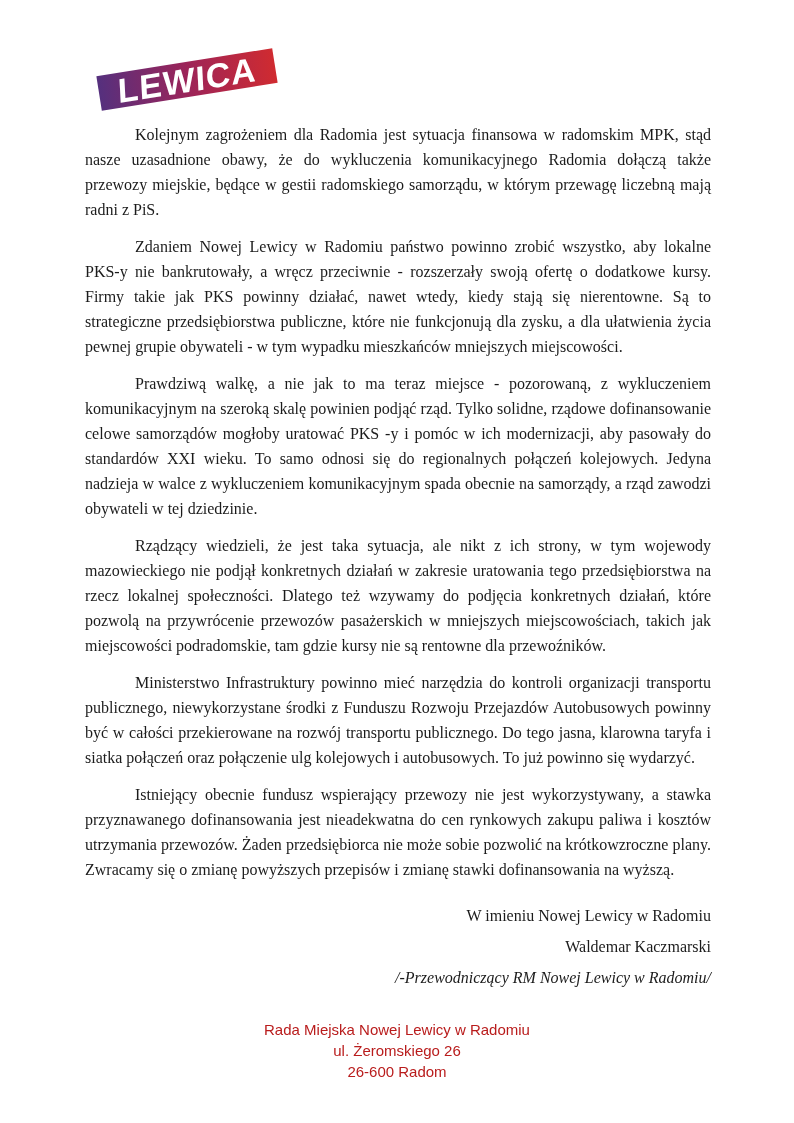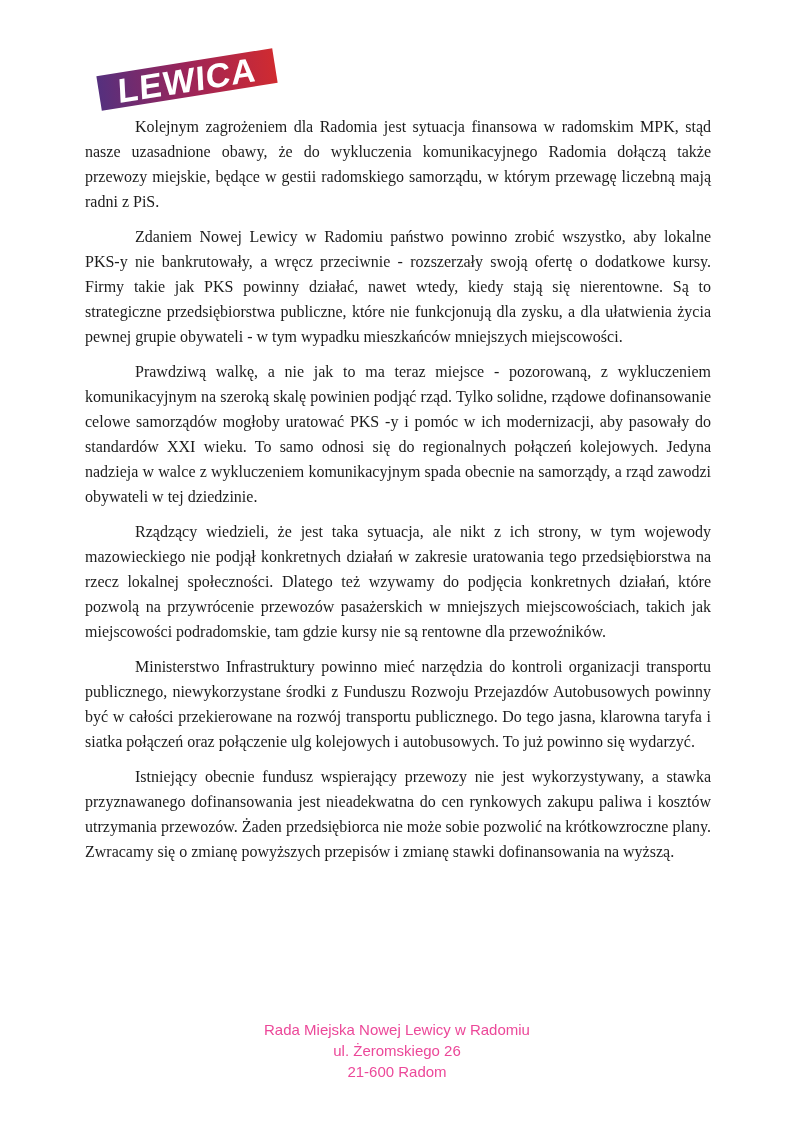--- a/index.html
+++ b/index.html
@@ -45,21 +45,21 @@
     white-space: nowrap;
   }
   
   .content {
     position: absolute;
     left: 85px;
     top: 110px;
     width: 626px;
   }
   .content p.body-par {
-    margin: 4px 0 10px 0;
+    margin: 12px 0 10px 0;
     font-size: 16px;
     line-height: 25px;
     text-align: justify;
     text-indent: 50px;
   }
   
   .signature {
     margin-top: 18px;
     text-align: right;
   }
@@ -73,21 +73,21 @@
     font-style: italic;
   }
   
   .footer {
     position: absolute;
     left: 0;
     top: 1019px;
     width: 794px;
     text-align: center;
     font-family: "Liberation Sans", sans-serif;
-    color: #ec4899;
+    color: #b91c1c;
   }
   .footer p {
     margin: 0;
     font-size: 15px;
     line-height: 21px;
   }
 </style>
 </head>
 <body>
 
@@ -98,21 +98,26 @@
   </div>
 
   <div class="content">
     <p class="body-par">Kolejnym zagrożeniem dla Radomia jest sytuacja finansowa w radomskim MPK, stąd nasze uzasadnione obawy, że do wykluczenia komunikacyjnego Radomia dołączą także przewozy miejskie, będące w gestii radomskiego samorządu, w którym przewagę liczebną mają radni z PiS.</p>
     <p class="body-par">Zdaniem Nowej Lewicy w Radomiu państwo powinno zrobić wszystko, aby lokalne PKS-y nie bankrutowały, a wręcz przeciwnie - rozszerzały swoją ofertę o dodatkowe kursy. Firmy takie jak PKS powinny działać, nawet wtedy, kiedy stają się nierentowne. Są to strategiczne przedsiębiorstwa publiczne, które nie funkcjonują dla zysku, a dla ułatwienia życia pewnej grupie obywateli - w tym wypadku mieszkańców mniejszych miejscowości.</p>
     <p class="body-par">Prawdziwą walkę, a nie jak to ma teraz miejsce - pozorowaną, z wykluczeniem komunikacyjnym na szeroką skalę powinien podjąć rząd. Tylko solidne, rządowe dofinansowanie celowe samorządów mogłoby uratować PKS -y i pomóc w ich modernizacji, aby pasowały do standardów XXI wieku. To samo odnosi się do regionalnych połączeń kolejowych. Jedyna nadzieja w walce z wykluczeniem komunikacyjnym spada obecnie na samorządy, a rząd zawodzi obywateli w tej dziedzinie.</p>
     <p class="body-par">Rządzący wiedzieli, że jest taka sytuacja, ale nikt z ich strony, w tym wojewody mazowieckiego nie podjął konkretnych działań w zakresie uratowania tego przedsiębiorstwa na rzecz lokalnej społeczności. Dlatego też wzywamy do podjęcia konkretnych działań, które pozwolą na przywrócenie przewozów pasażerskich w mniejszych miejscowościach, takich jak miejscowości podradomskie, tam gdzie kursy nie są rentowne dla przewoźników.</p>
     <p class="body-par">Ministerstwo Infrastruktury powinno mieć narzędzia do kontroli organizacji transportu publicznego, niewykorzystane środki z Funduszu Rozwoju Przejazdów Autobusowych powinny być w całości przekierowane na rozwój transportu publicznego. Do tego jasna, klarowna taryfa i siatka połączeń oraz połączenie ulg kolejowych i autobusowych. To już powinno się wydarzyć.</p>
     <p class="body-par">Istniejący obecnie fundusz wspierający przewozy nie jest wykorzystywany, a stawka przyznawanego dofinansowania jest nieadekwatna do cen rynkowych zakupu paliwa i kosztów utrzymania przewozów. Żaden przedsiębiorca nie może sobie pozwolić na krótkowzroczne plany. Zwracamy się o zmianę powyższych przepisów i zmianę stawki dofinansowania na wyższą.</p>
 
+    <div class="signature">
+      <p>W imieniu Nowej Lewicy w Radomiu</p>
+      <p>Waldemar Kaczmarski</p>
+      <p class="sig-title">/-Przewodniczący RM Nowej Lewicy w Radomiu/</p>
+    </div>
   </div>
 
   <div class="footer">
     <p>Rada Miejska Nowej Lewicy w Radomiu</p>
     <p>ul. Żeromskiego 26</p>
-    <p>21-600 Radom</p>
+    <p>26-600 Radom</p>
   </div>
 
 </div>
 
 </body></html>

